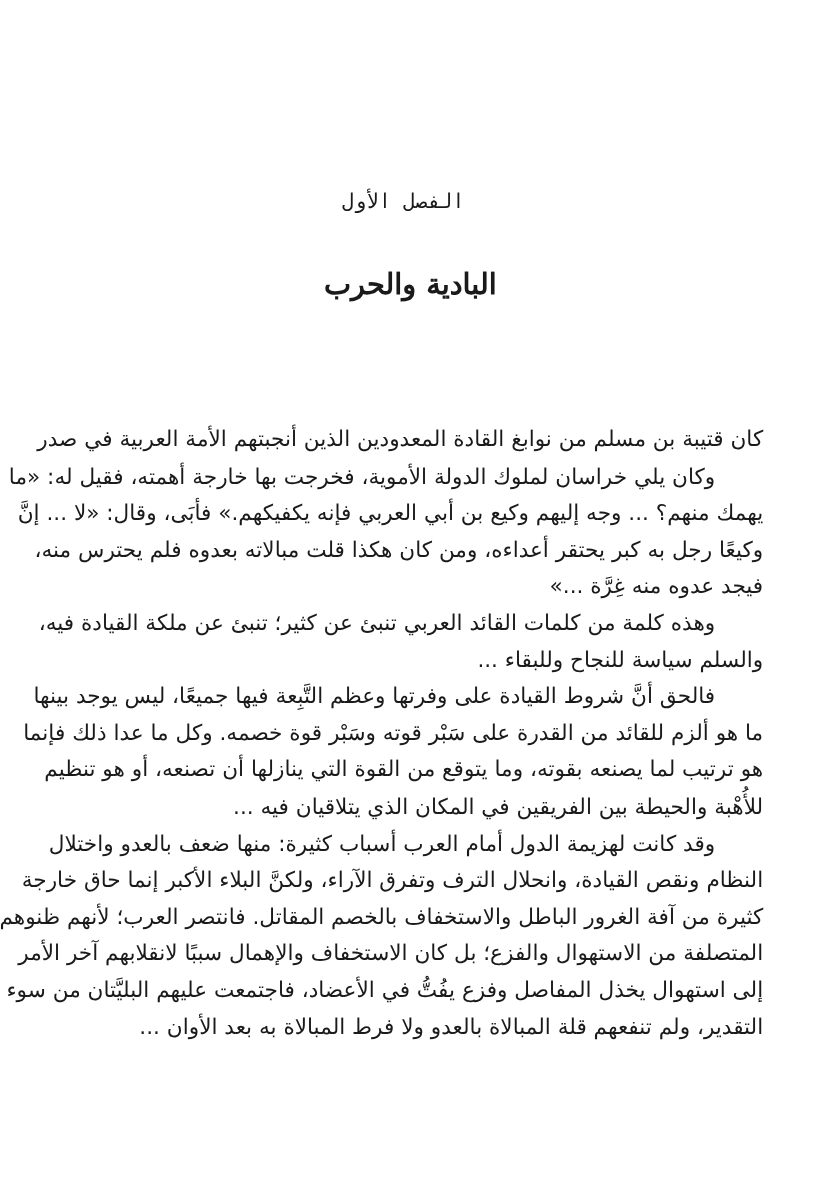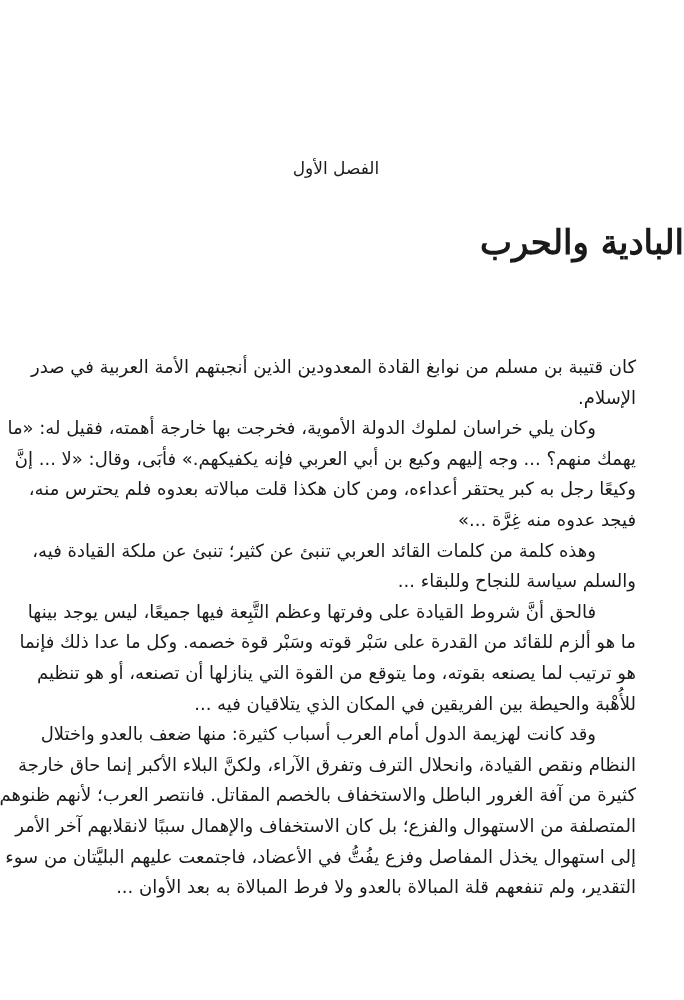--- a/index.html
+++ b/index.html
@@ -1,35 +1,34 @@
 <!DOCTYPE html>
 <html><head>
 <meta charset="utf-8">
 <style>
   html, body { margin: 0; padding: 0; background: #ffffff; }
   body { width: 684px; height: 1000px; position: relative; overflow: hidden; color: #1a1a1a; font-family: "DejaVu Sans", sans-serif; }
   .page { position: absolute; left: 0; top: 0; width: 684px; height: 1000px; }
-  .chapter-label { position: absolute; top: 158px; left: 0; width: 672px; text-align: center; font-size: 17px; direction: rtl; }
-  .chapter-title { position: absolute; top: 222px; left: 0; width: 684px; font-size: 34px; font-weight: bold; direction: rtl; font-family: "DejaVu Serif", serif; }
+  .chapter-label { position: absolute; top: 158px; left: 0; width: 672px; text-align: center; font-size: 17px; direction: rtl; font-family: Liberation Mono, monospace; }
+  .chapter-title { position: absolute; top: 222px; left: 0; width: 684px; text-align: center; font-size: 24px; font-weight: bold; direction: rtl; font-family: "DejaVu Serif", serif; }
   .body-text { position: absolute; top: 352px; left: 64px; width: 572px; direction: rtl; font-size: 18px; }
   .line { height: 30.6px; line-height: 30.6px; white-space: nowrap; text-align: justify; text-align-last: justify; }
   .line.last { text-align-last: right; }
   .line.indent { padding-right: 40px; }
 </style>
 </head>
 <body>
 
 <div class="page">
   <div class="chapter-label">الفصل الأول</div>
   <div class="chapter-title">البادية والحرب</div>
 
   <div class="body-text">
     <div class="paragraph">
       <div class="line">كان قتيبة بن مسلم من نوابغ القادة المعدودين الذين أنجبتهم الأمة العربية في صدر</div>
-      <div class="line last">الإسلام.</div>
     </div>
     <div class="paragraph">
       <div class="line indent">وكان يلي خراسان لملوك الدولة الأموية، فخرجت بها خارجة أهمته، فقيل له: «ما</div>
       <div class="line">يهمك منهم؟ ... وجه إليهم وكيع بن أبي العربي فإنه يكفيكهم.» فأبَى، وقال: «لا ... إنَّ</div>
       <div class="line">وكيعًا رجل به كبر يحتقر أعداءه، ومن كان هكذا قلت مبالاته بعدوه فلم يحترس منه،</div>
       <div class="line last">فيجد عدوه منه غِرَّة ...»</div>
     </div>
     <div class="paragraph">
       <div class="line indent">وهذه كلمة من كلمات القائد العربي تنبئ عن كثير؛ تنبئ عن ملكة القيادة فيه،</div>
       <div class="line last">والسلم سياسة للنجاح وللبقاء ...</div>

